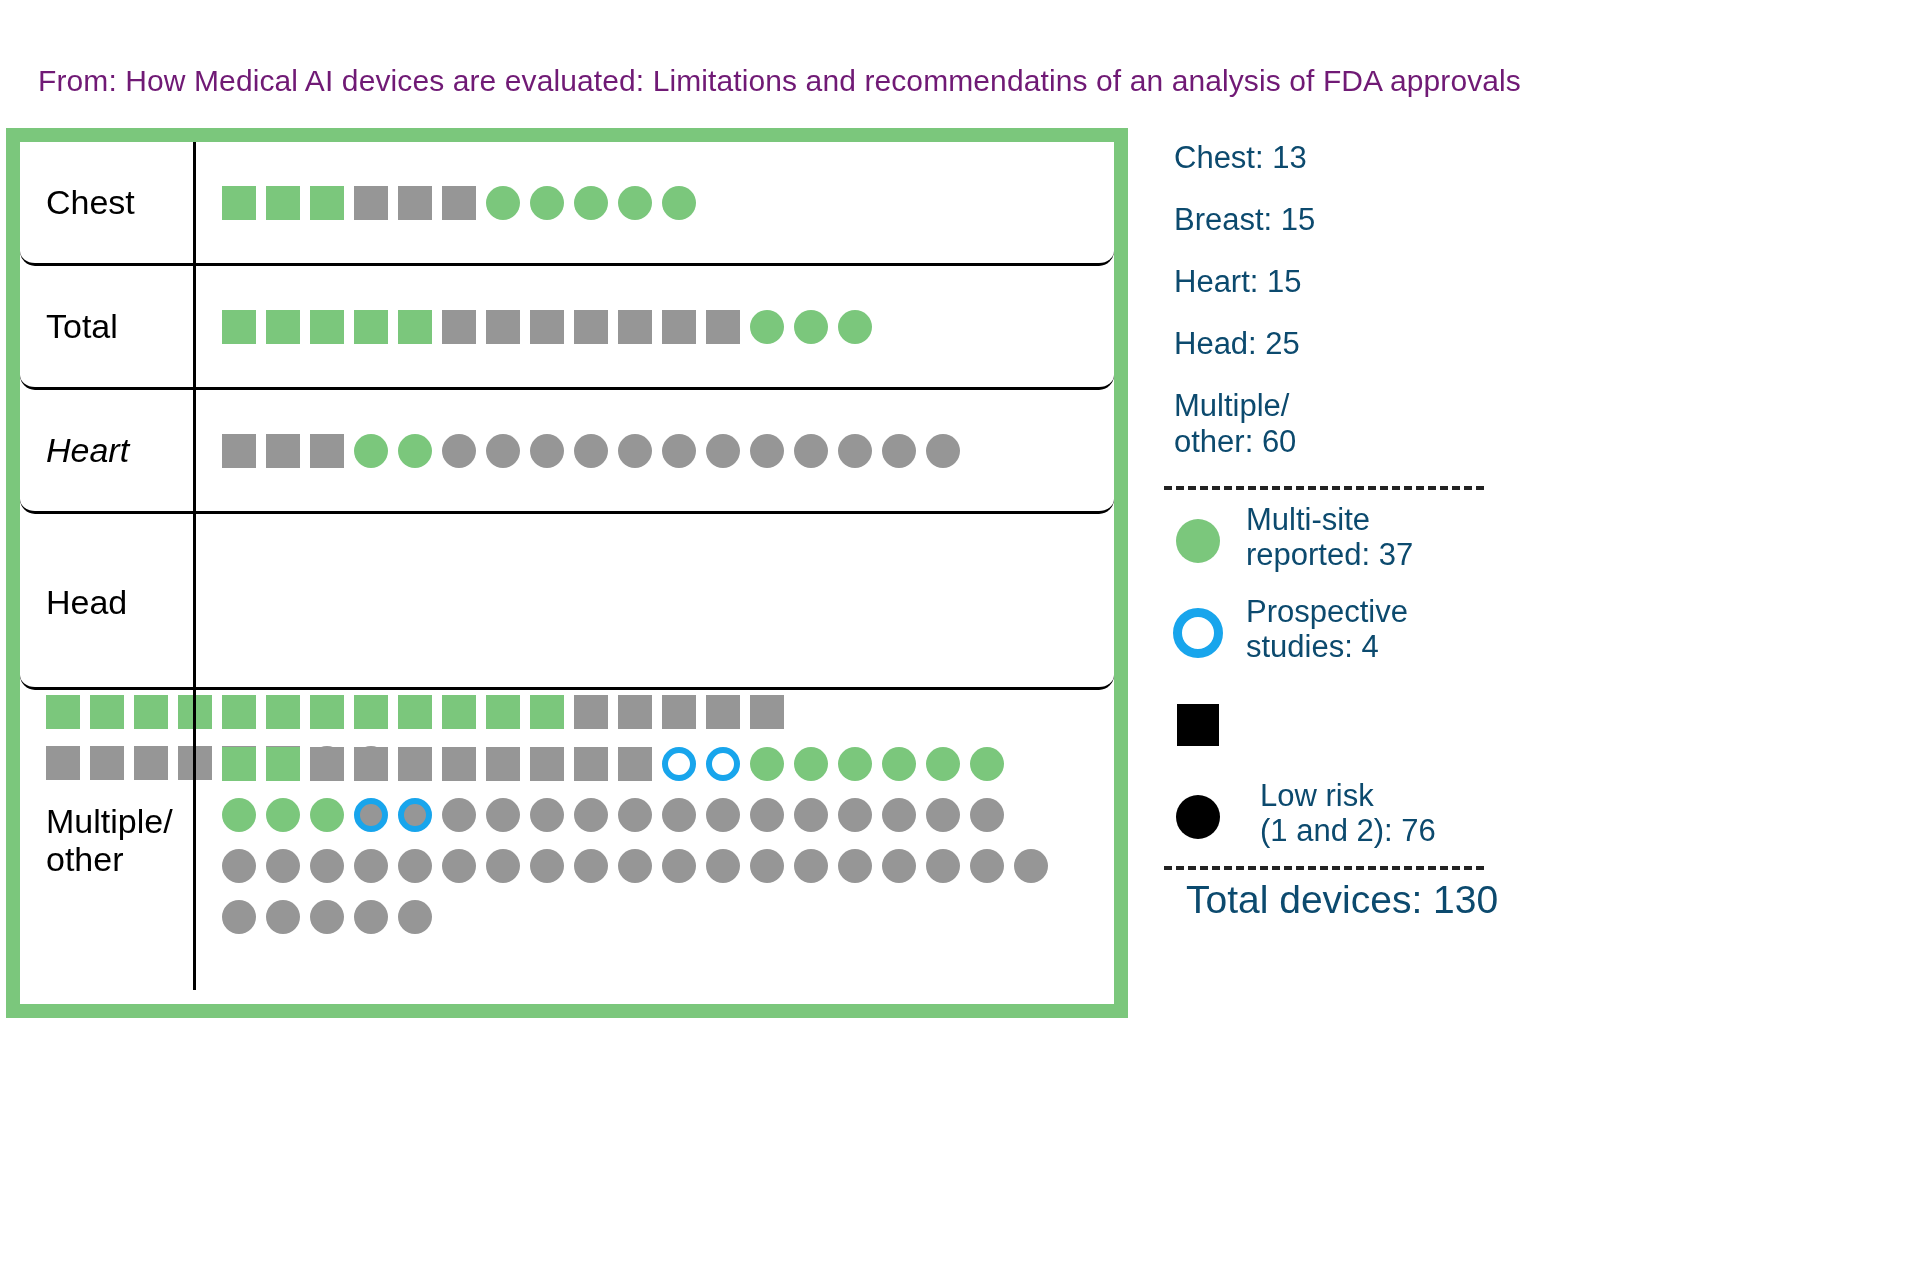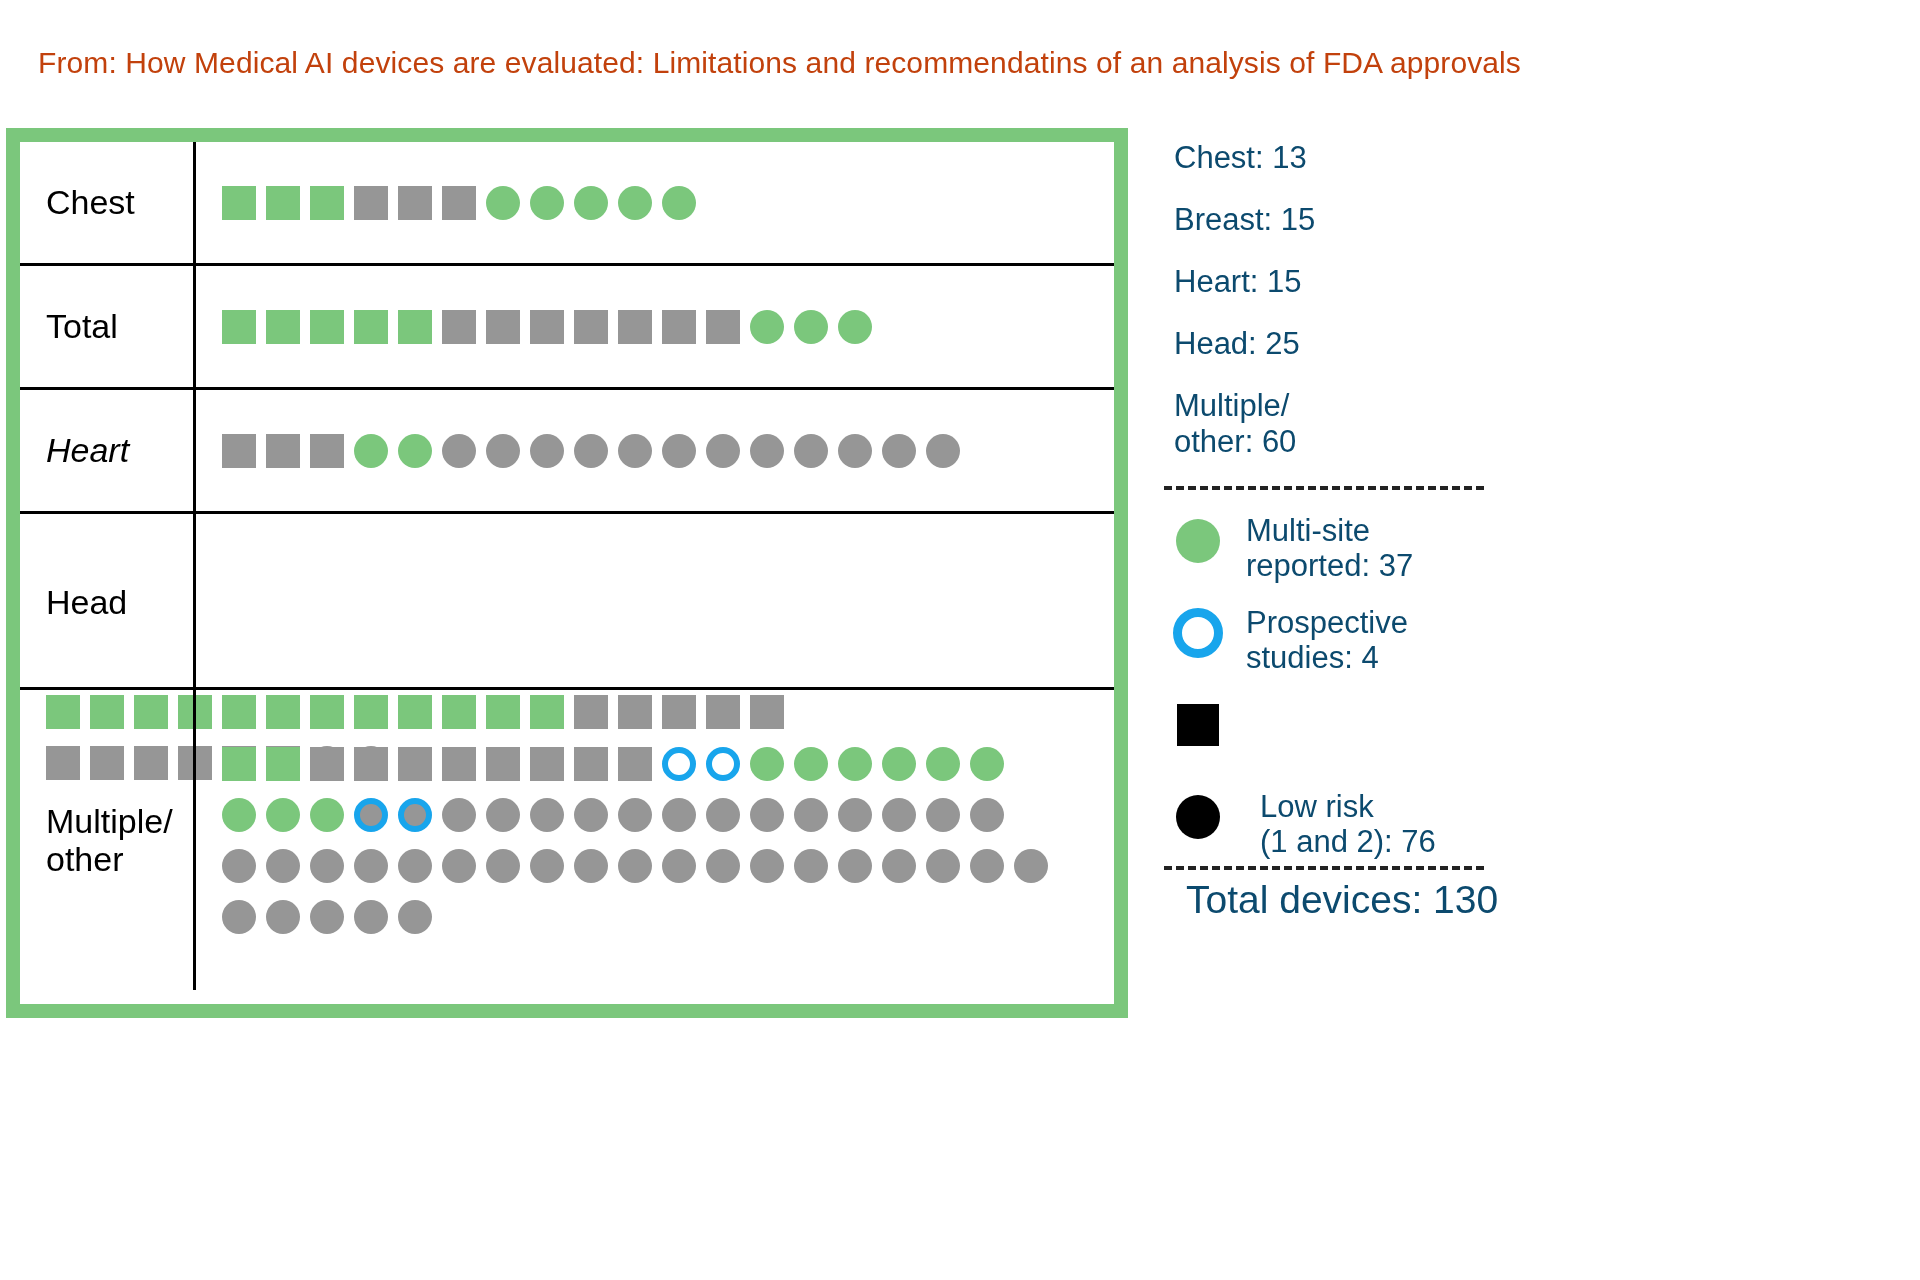--- a/index.html
+++ b/index.html
@@ -6,25 +6,25 @@
   body{
     width:1920px;height:1280px;
     background:#ffffff;
     font-family:"Liberation Sans", sans-serif;
     color:#000;
     overflow:hidden;
     position:relative;
   }
   #title{
     position:absolute;
-    left:38px; top:46px;
+    left:38px; top:64px;
     font-size:30px;
     letter-spacing:.1px;
     white-space:nowrap;
-    color:#c2410c;
+    color:#701a75;
   }
   
   #panel{
     position:absolute;
     left:6px; top:128px;
     width:1122px; height:890px;
     background:#7bc77c;
     padding:14px;
     box-sizing:border-box;
   }
@@ -33,20 +33,21 @@
     background:#ffffff;
     box-sizing:border-box;
     position:relative;
   }
   .row{
     position:relative;
     box-sizing:border-box;
     display:flex;
     align-items:center;
     border-bottom:3px solid #000;
+    border-radius:15px;
   }
   .row:last-child{border-bottom:none;}
   .row-label{
     width:176px;
     flex:0 0 176px;
     box-sizing:border-box;
     padding-left:26px;
     font-size:34px;
     line-height:1.12;
     border-right:3px solid #000;
@@ -101,21 +102,21 @@
     line-height:1.16;
     white-space:pre-line;
   }
   .dash{
     margin:6px 0 8px 14px;
     width:320px; height:0;
     border-top:4px dashed #222;
   }
   .legend-item{
     display:flex;
-    align-items:flex-end;
+    align-items:flex-start;
     margin:0 0 6px 0;
     min-height:86px;
   }
   .legend-sym{
     flex:0 0 96px;
     height:86px;
     display:flex;
     align-items:center;
     justify-content:center;
   }

